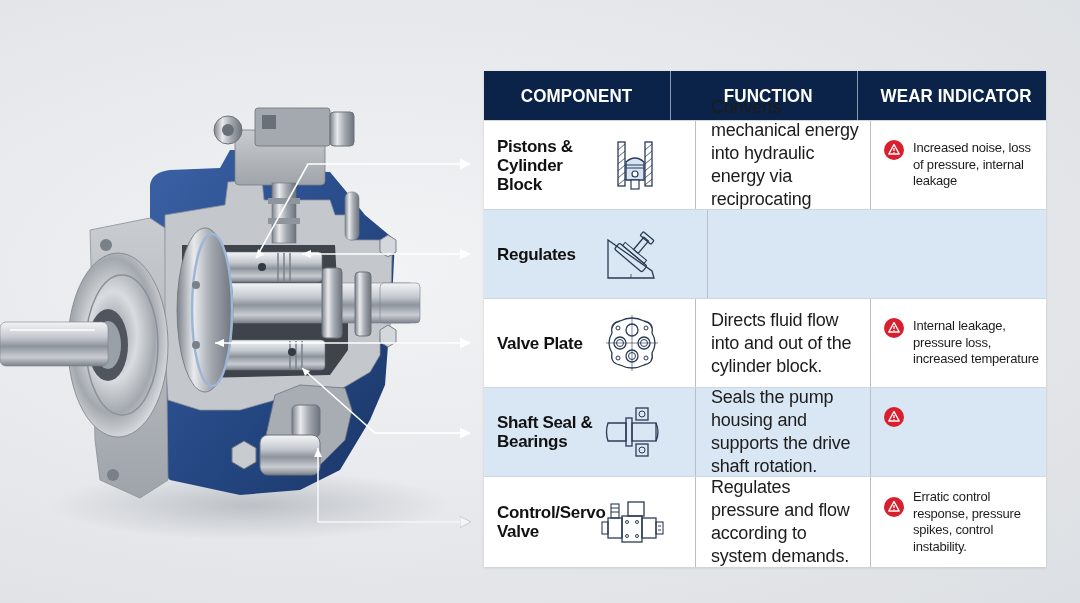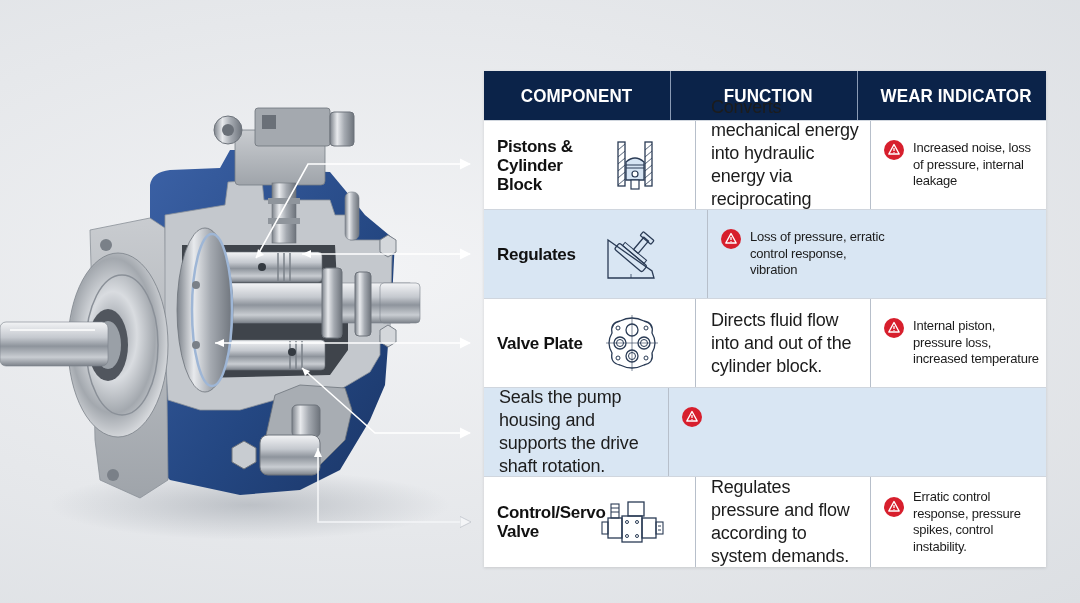--- a/index.html
+++ b/index.html
@@ -248,29 +248,20 @@
         <path d="M4,14 L4,52 L50,52 L48,45 Z" fill="none" stroke="#2a3b55" stroke-width="1.3"></path>
         <line x1="27" y1="52" x2="27" y2="48" stroke="#2a3b55" stroke-width="0.8"></line>
         <g transform="rotate(40 28 30)">
           <rect x="10" y="28" width="36" height="8" rx="2" fill="none" stroke="#2a3b55" stroke-width="1.3"></rect>
           <rect x="14" y="24" width="28" height="4" fill="none" stroke="#2a3b55" stroke-width="1"></rect>
           <rect x="25" y="8" width="6" height="16" fill="none" stroke="#2a3b55" stroke-width="1.3"></rect>
           <rect x="21" y="4" width="14" height="5" rx="1" fill="none" stroke="#2a3b55" stroke-width="1.3"></rect>
         </g>
       </svg>
     </div>
-    <div class="cell c3">
-      <svg class="wear-icon" style="top:19px;" viewBox="0 0 20 20">
-        <circle cx="10" cy="10" r="10" fill="#d71f2d"></circle>
-        <path d="M10,4.5 L15.2,14 L4.8,14 Z" fill="none" stroke="#fff" stroke-width="1.4" stroke-linejoin="round"></path>
-        <line x1="10" y1="8" x2="10" y2="11" stroke="#fff" stroke-width="1.3"></line>
-        <circle cx="10" cy="12.6" r="0.7" fill="#fff"></circle>
-      </svg>
-      <div class="wear-text">Loss of pressure, erratic control response, vibration</div>
-    </div>
   </div>
 
   <div class="row white" style="top:227px;">
     <div class="cell c1">
       <div class="comp-name">Valve Plate</div>
       <svg class="comp-icon" style="left:120px;" width="56" height="60" viewBox="0 0 56 60">
         <line x1="28" y1="2" x2="28" y2="58" stroke="#2a3b55" stroke-width="0.6"></line>
         <line x1="2" y1="30" x2="54" y2="30" stroke="#2a3b55" stroke-width="0.6"></line>
         <path d="M16,8 Q28,2 40,8 Q50,10 48,20 Q54,30 48,40 Q50,50 40,52 Q28,58 16,52 Q6,50 8,40 Q2,30 8,20 Q6,10 16,8 Z" fill="none" stroke="#2a3b55" stroke-width="1.3"></path>
         <circle cx="28" cy="17" r="6" fill="none" stroke="#2a3b55" stroke-width="1.3"></circle>
@@ -289,25 +280,38 @@
     <div class="cell c2">
       <div class="func-text">Directs fluid flow into and out of the cylinder block.</div>
     </div>
     <div class="cell c3">
       <svg class="wear-icon" style="top:19px;" viewBox="0 0 20 20">
         <circle cx="10" cy="10" r="10" fill="#d71f2d"></circle>
         <path d="M10,4.5 L15.2,14 L4.8,14 Z" fill="none" stroke="#fff" stroke-width="1.4" stroke-linejoin="round"></path>
         <line x1="10" y1="8" x2="10" y2="11" stroke="#fff" stroke-width="1.3"></line>
         <circle cx="10" cy="12.6" r="0.7" fill="#fff"></circle>
       </svg>
-      <div class="wear-text">Internal piston, pressure loss, increased temperature</div>
+      <div class="wear-text">Internal leakage, pressure loss, increased temperature</div>
     </div>
   </div>
 
   <div class="row blue" style="top:316px;">
+    <div class="cell c1">
+      <div class="comp-name">Shaft Seal &amp; Bearings</div>
+      <svg class="comp-icon" style="left:120px;" width="58" height="52" viewBox="0 0 58 52">
+        <path d="M4,17 Q1,26 4,35 L22,35 L22,17 Z" fill="none" stroke="#2a3b55" stroke-width="1.3"></path>
+        <rect x="22" y="12" width="6" height="28" fill="none" stroke="#2a3b55" stroke-width="1.3"></rect>
+        <rect x="28" y="17" width="24" height="18" fill="none" stroke="#2a3b55" stroke-width="1.3"></rect>
+        <path d="M52,17 Q56,26 52,35" fill="none" stroke="#2a3b55" stroke-width="1.3"></path>
+        <rect x="32" y="2" width="12" height="12" fill="none" stroke="#2a3b55" stroke-width="1.3"></rect>
+        <circle cx="38" cy="8" r="3" fill="none" stroke="#2a3b55"></circle>
+        <rect x="32" y="38" width="12" height="12" fill="none" stroke="#2a3b55" stroke-width="1.3"></rect>
+        <circle cx="38" cy="44" r="3" fill="none" stroke="#2a3b55"></circle>
+      </svg>
+    </div>
     <div class="cell c2">
       <div class="func-text">Seals the pump housing and supports the drive shaft rotation.</div>
     </div>
     <div class="cell c3">
       <svg class="wear-icon" style="top:19px;" viewBox="0 0 20 20">
         <circle cx="10" cy="10" r="10" fill="#d71f2d"></circle>
         <path d="M10,4.5 L15.2,14 L4.8,14 Z" fill="none" stroke="#fff" stroke-width="1.4" stroke-linejoin="round"></path>
         <line x1="10" y1="8" x2="10" y2="11" stroke="#fff" stroke-width="1.3"></line>
         <circle cx="10" cy="12.6" r="0.7" fill="#fff"></circle>
       </svg>

